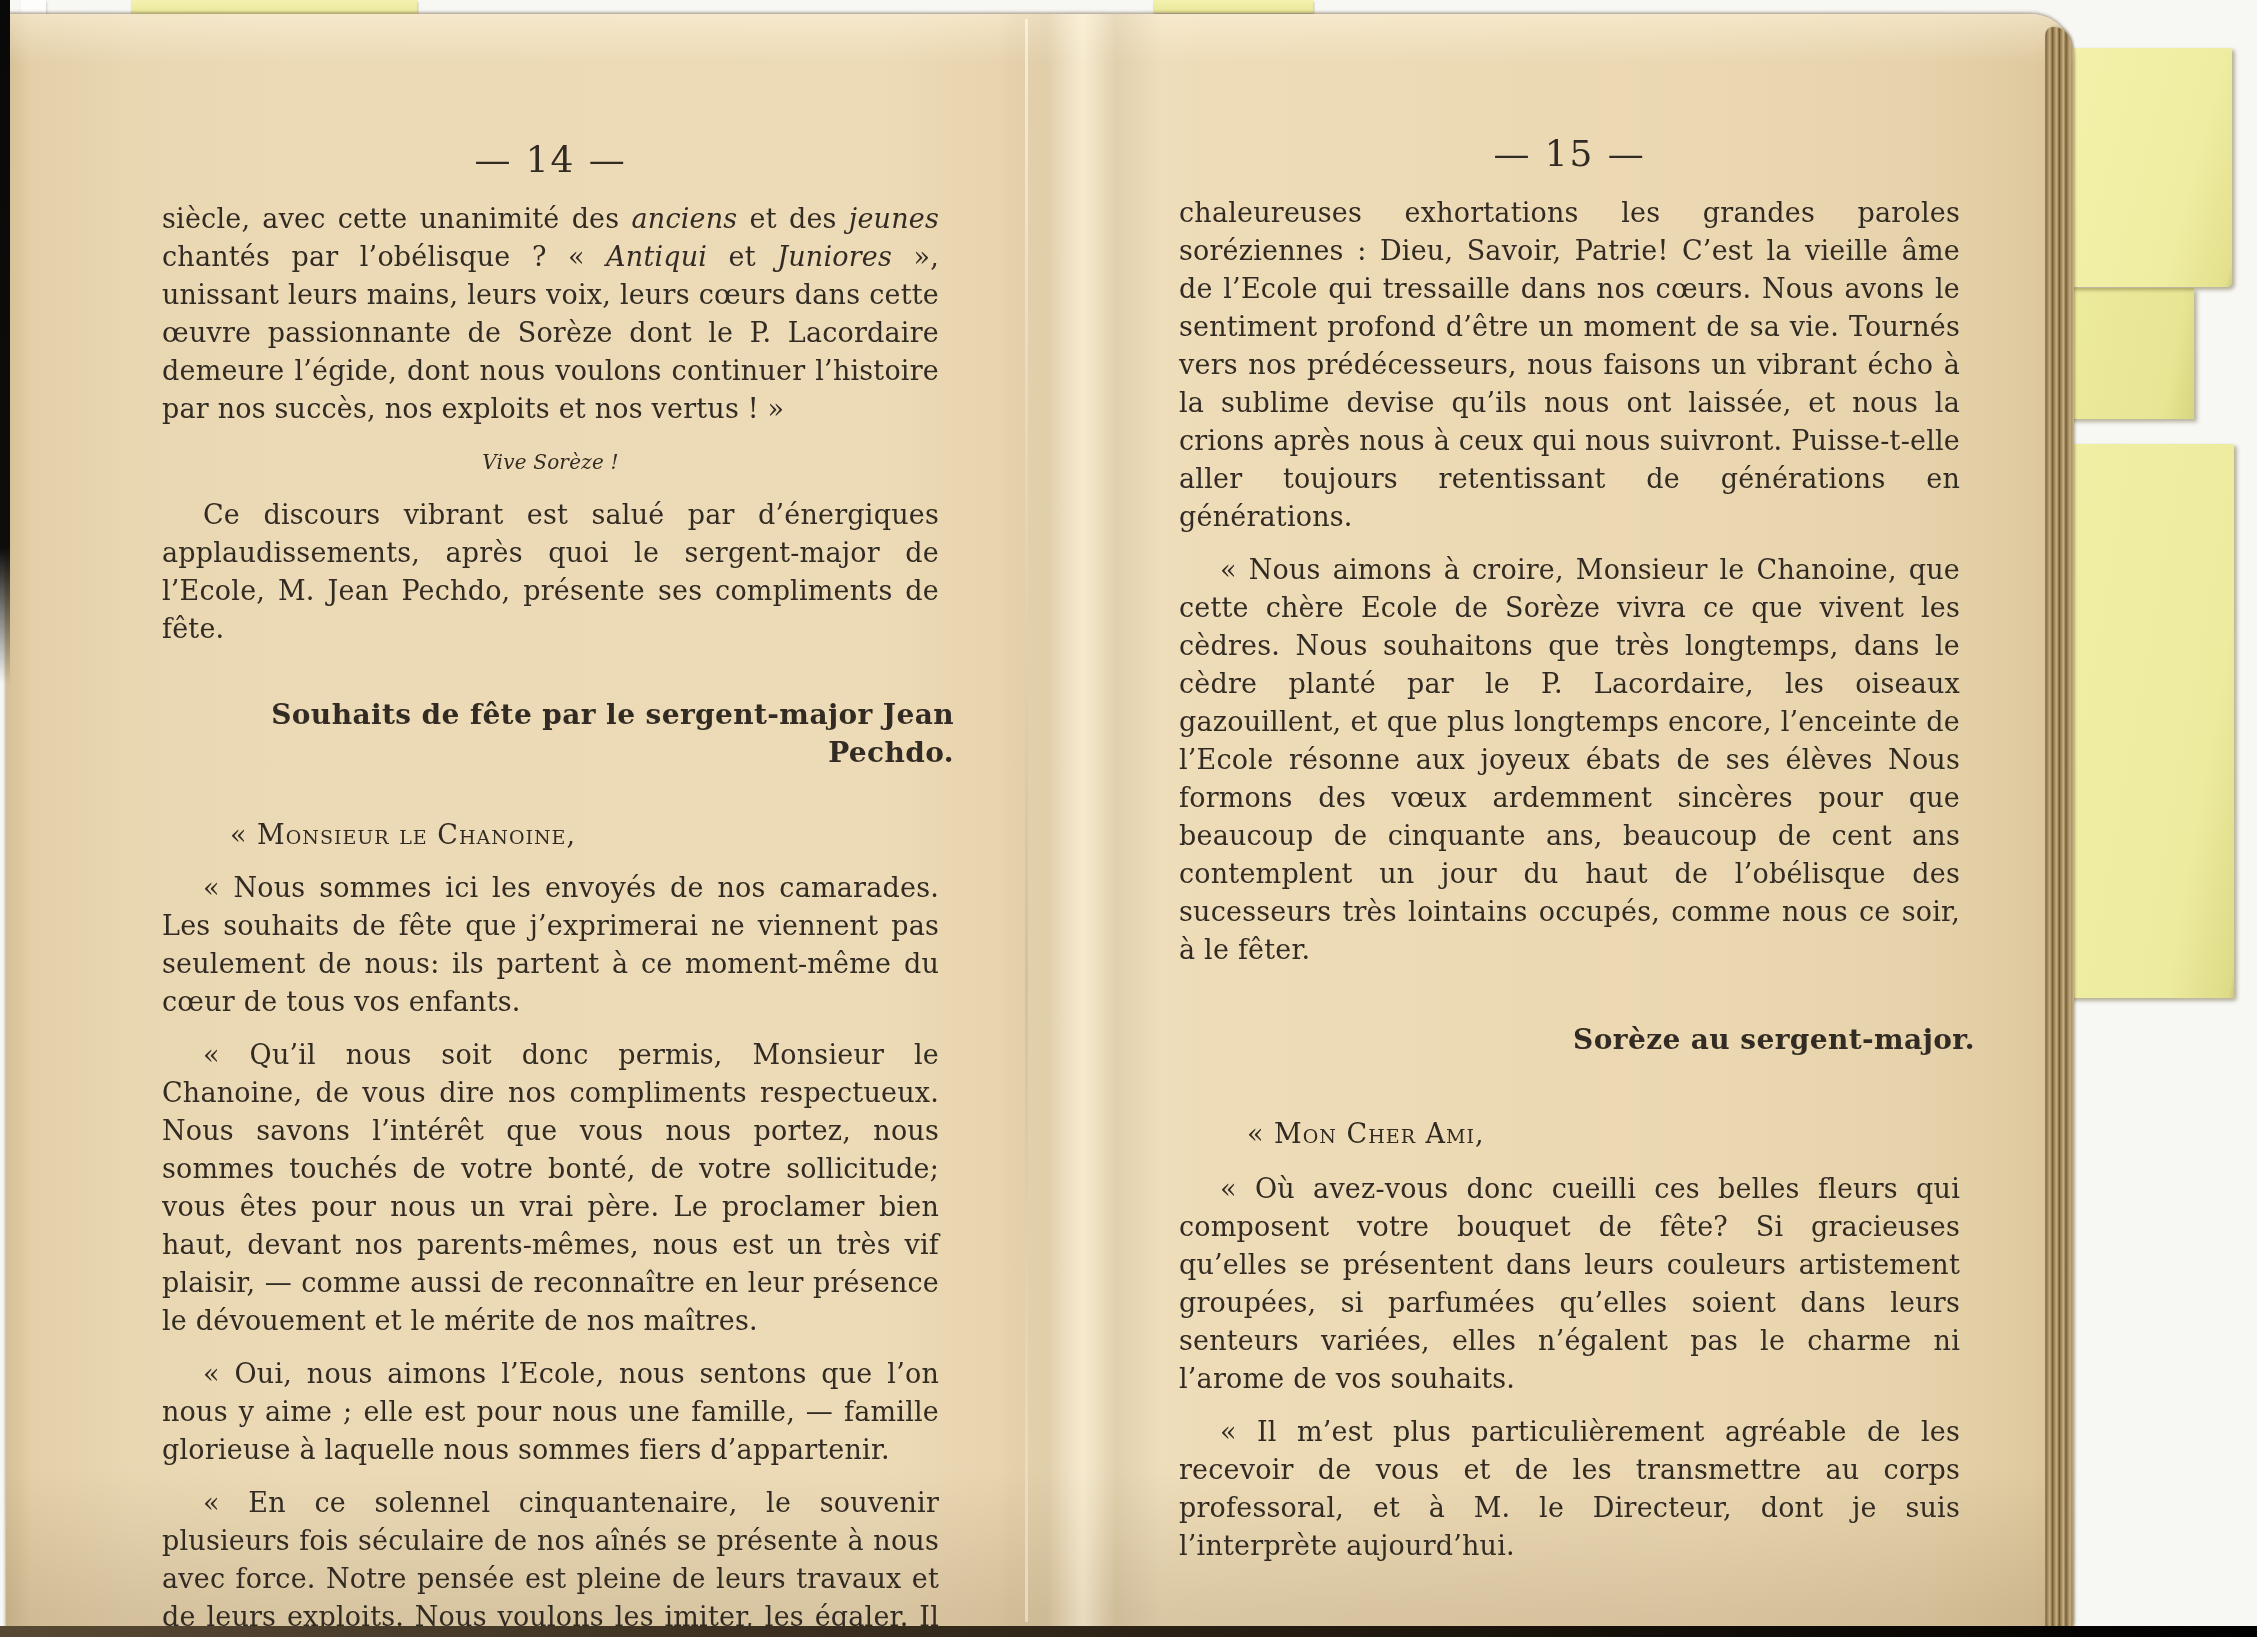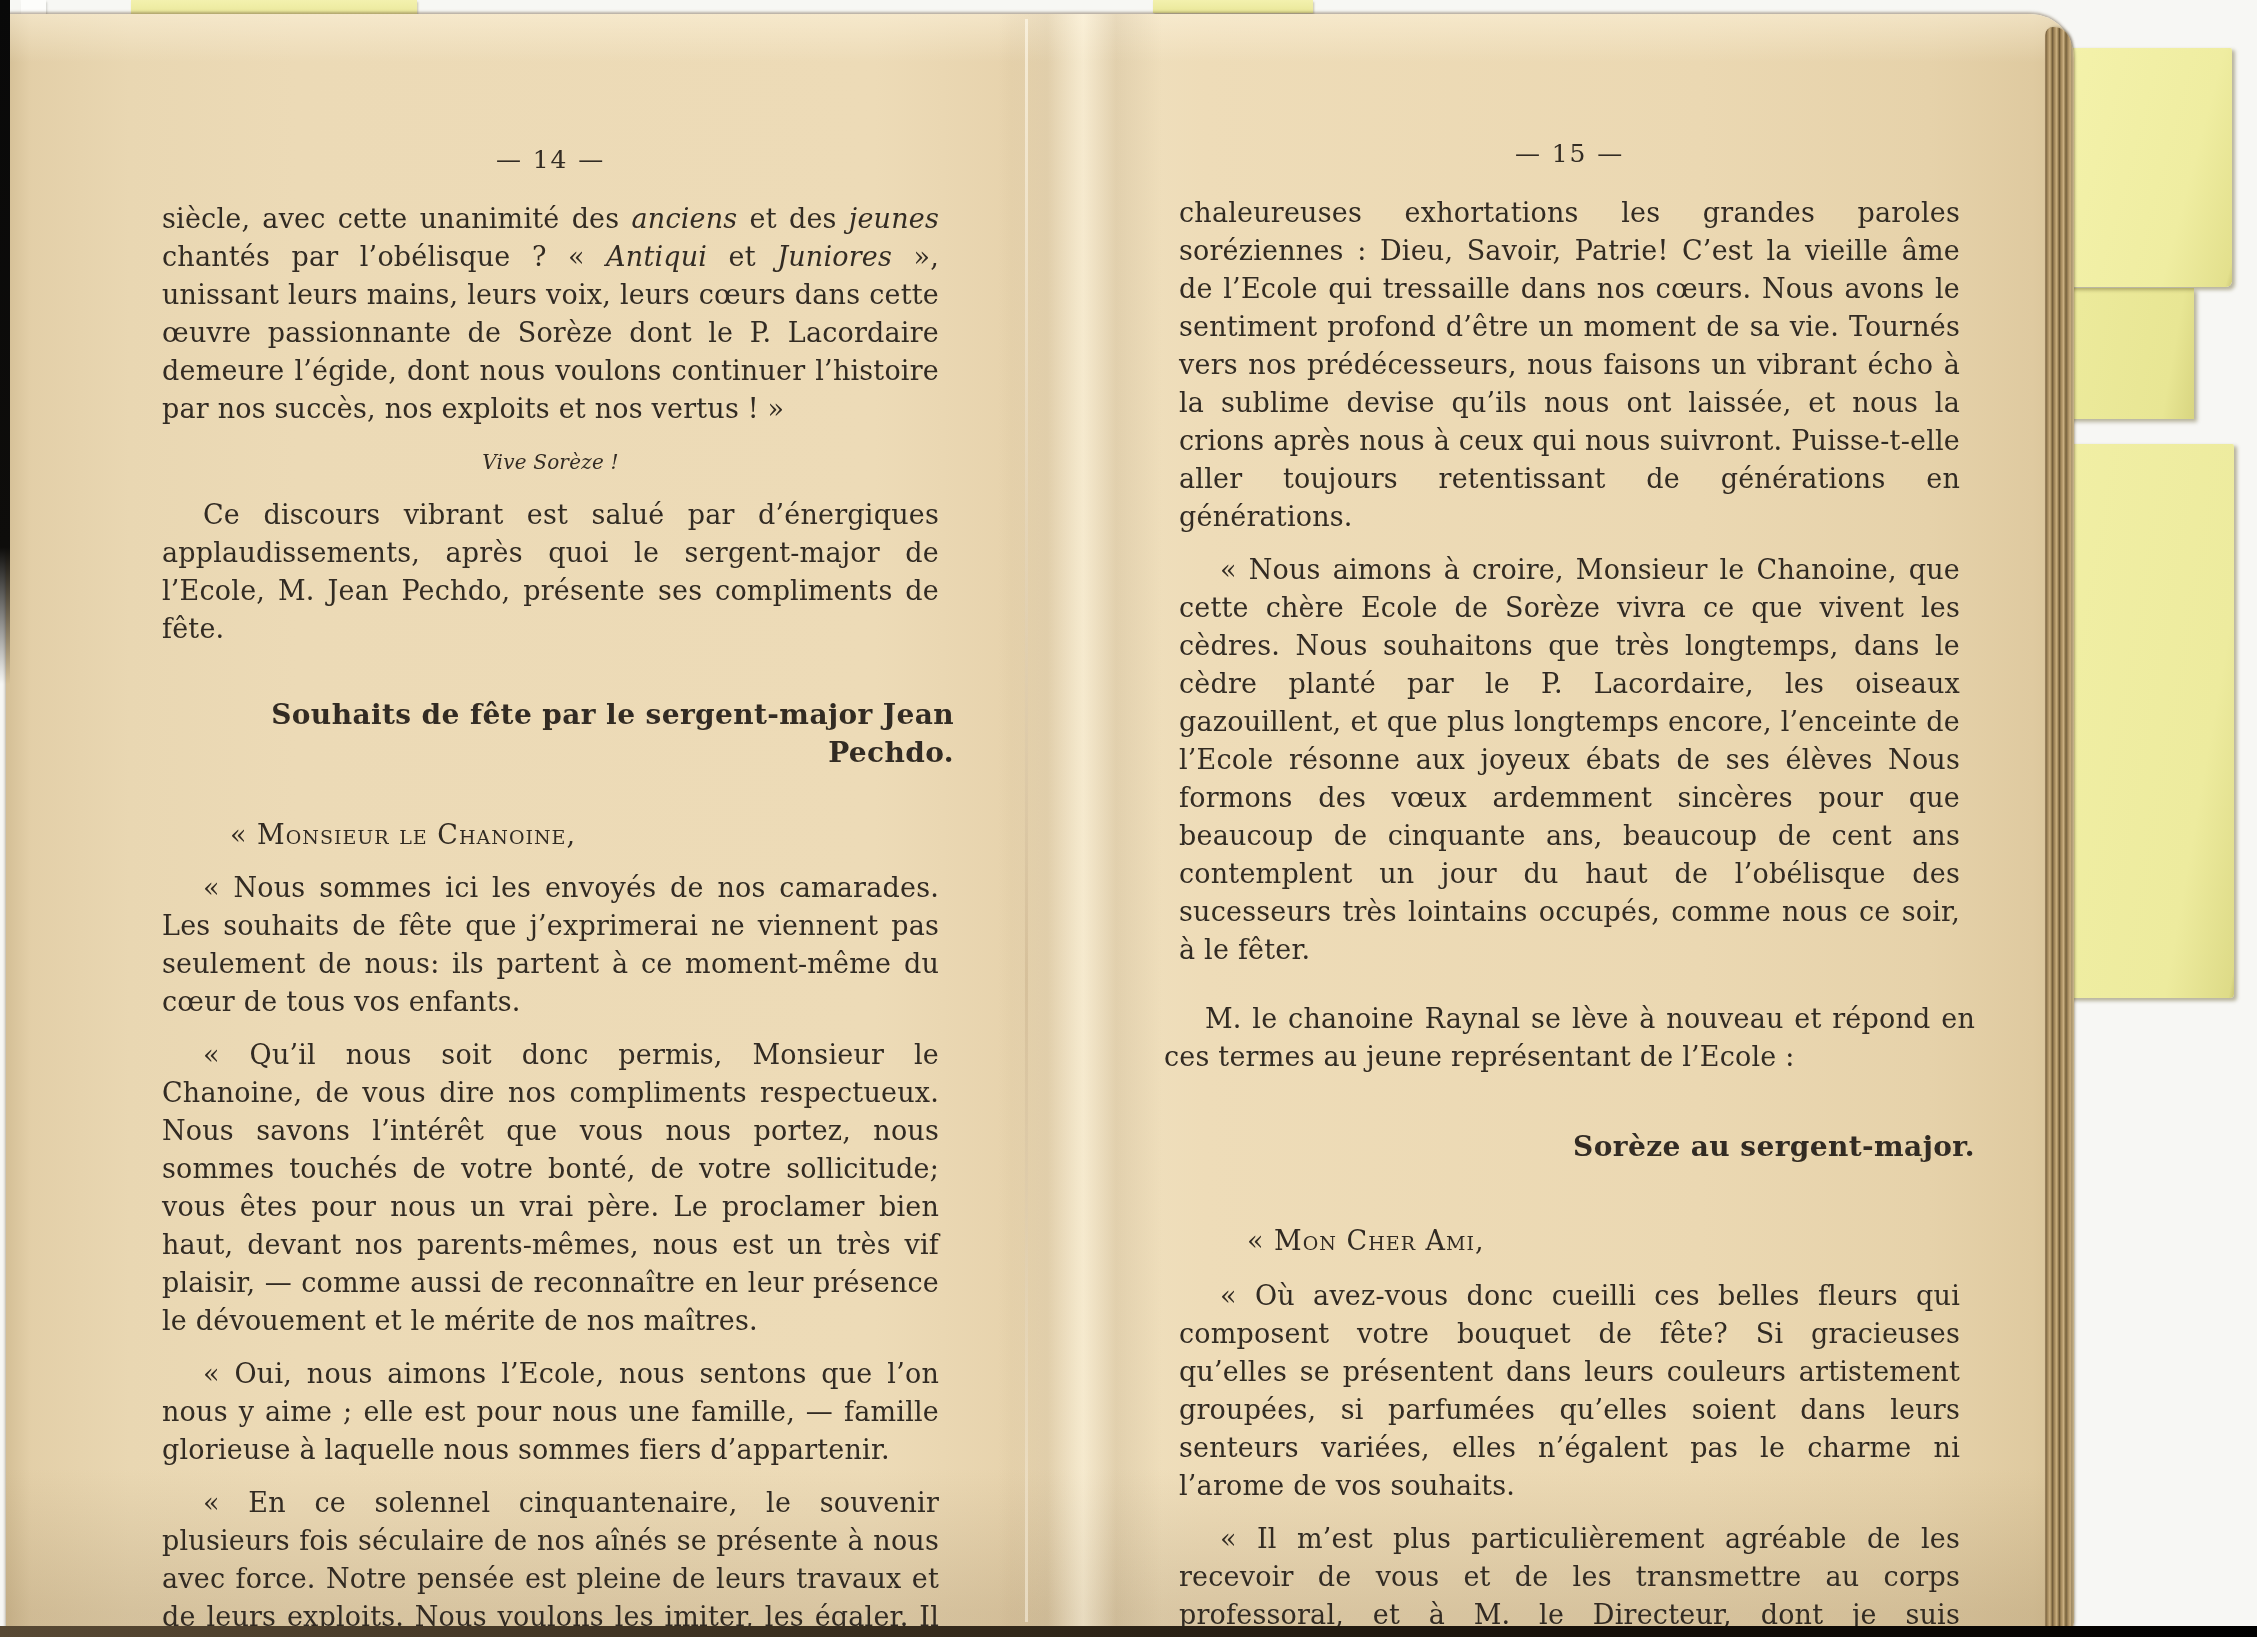--- a/index.html
+++ b/index.html
@@ -91,21 +91,21 @@
   .col{
     position:absolute;z-index:4;
     font-size:27px;line-height:38px;
     text-align:justify;
     letter-spacing:0.2px;
     color:#322b23;
   }
   .col-left{left:147px;top:141px;width:807px;}
   .col-right{left:1164px;top:135px;width:811px;}
   .pg-num{
-    text-align:center;font-size:25px;letter-spacing:1.9px;
+    text-align:center;font-size:36px;letter-spacing:1.9px;
     margin:0 0 21px 0;
   }
   p{margin:15px;}
   .indent{text-indent:41px;}
   .vive{
     text-align:center;font-style:italic;font-size:20px;
     margin:5.8px 0 11.6px 0;
   }
   .heading{
     font-weight:bold;text-align:right;font-size:28px;
@@ -149,21 +149,20 @@
     <p class="indent">« Nous sommes ici les envoyés de nos camarades. Les souhaits de fête que j’exprimerai ne viennent pas seulement de nous: ils partent à ce moment-même du cœur de tous vos enfants.</p>
     <p class="indent">« Qu’il nous soit donc permis, Monsieur le Chanoine, de vous dire nos compliments respectueux. Nous savons l’intérêt que vous nous portez, nous sommes touchés de votre bonté, de votre sollicitude; vous êtes pour nous un vrai père. Le proclamer bien haut, devant nos parents-mêmes, nous est un très vif plaisir, — comme aussi de reconnaître en leur présence le dévouement et le mérite de nos maîtres.</p>
     <p class="indent">« Oui, nous aimons l’Ecole, nous sentons que l’on nous y aime ; elle est pour nous une famille, — famille glorieuse à laquelle nous sommes fiers d’appartenir.</p>
     <p class="indent">« En ce solennel cinquantenaire, le souvenir plusieurs fois séculaire de nos aînés se présente à nous avec force. Notre pensée est pleine de leurs travaux et de leurs exploits. Nous voulons les imiter, les égaler. Il nous semble à cette heure que ces bustes qui nous contemplent s’animent et nous jettent en</p>
   </div>
 
   <div class="col col-right">
     <div class="pg-num">— 15 —</div>
     <p>chaleureuses exhortations les grandes paroles soréziennes : Dieu, Savoir, Patrie! C’est la vieille âme de l’Ecole qui tressaille dans nos cœurs. Nous avons le sentiment profond d’être un moment de sa vie. Tournés vers nos prédécesseurs, nous faisons un vibrant écho à la sublime devise qu’ils nous ont laissée, et nous la crions après nous à ceux qui nous suivront. Puisse-t-elle aller toujours retentissant de générations en générations.</p>
     <p class="indent">« Nous aimons à croire, Monsieur le Chanoine, que cette chère Ecole de Sorèze vivra ce que vivent les cèdres. Nous souhaitons que très longtemps, dans le cèdre planté par le P. Lacordaire, les oiseaux gazouillent, et que plus longtemps encore, l’enceinte de l’Ecole résonne aux joyeux ébats de ses élèves  Nous formons des vœux ardemment sincères pour que beaucoup de cinquante ans, beaucoup de cent ans contemplent un jour du haut de l’obélisque des sucesseurs très lointains occupés, comme nous ce soir, à le fêter.</p>
-    <p class="indent narration-right">M. le chanoine Raynal se lève à nouveau et répond en ces termes au jeune représentant de l’Ecole :</p>
     <p class="heading heading-right">Sorèze au sergent-major.</p>
     <p class="salutation salutation-right">« Mon Cher Ami,</p>
     <p class="indent">« Où avez-vous donc cueilli ces belles fleurs qui composent votre bouquet de fête? Si gracieuses qu’elles se présentent dans leurs couleurs artistement groupées, si parfumées qu’elles soient dans leurs senteurs variées, elles n’égalent pas le charme ni l’arome de vos souhaits.</p>
     <p class="indent">« Il m’est plus particulièrement agréable de les recevoir de vous et de les transmettre au corps professoral, et à M. le Directeur, dont je suis l’interprète aujourd’hui.</p>
   </div>
 
   <div class="left-black-strip"></div>
   <div class="bottom-strip"></div>
 </div>
 

